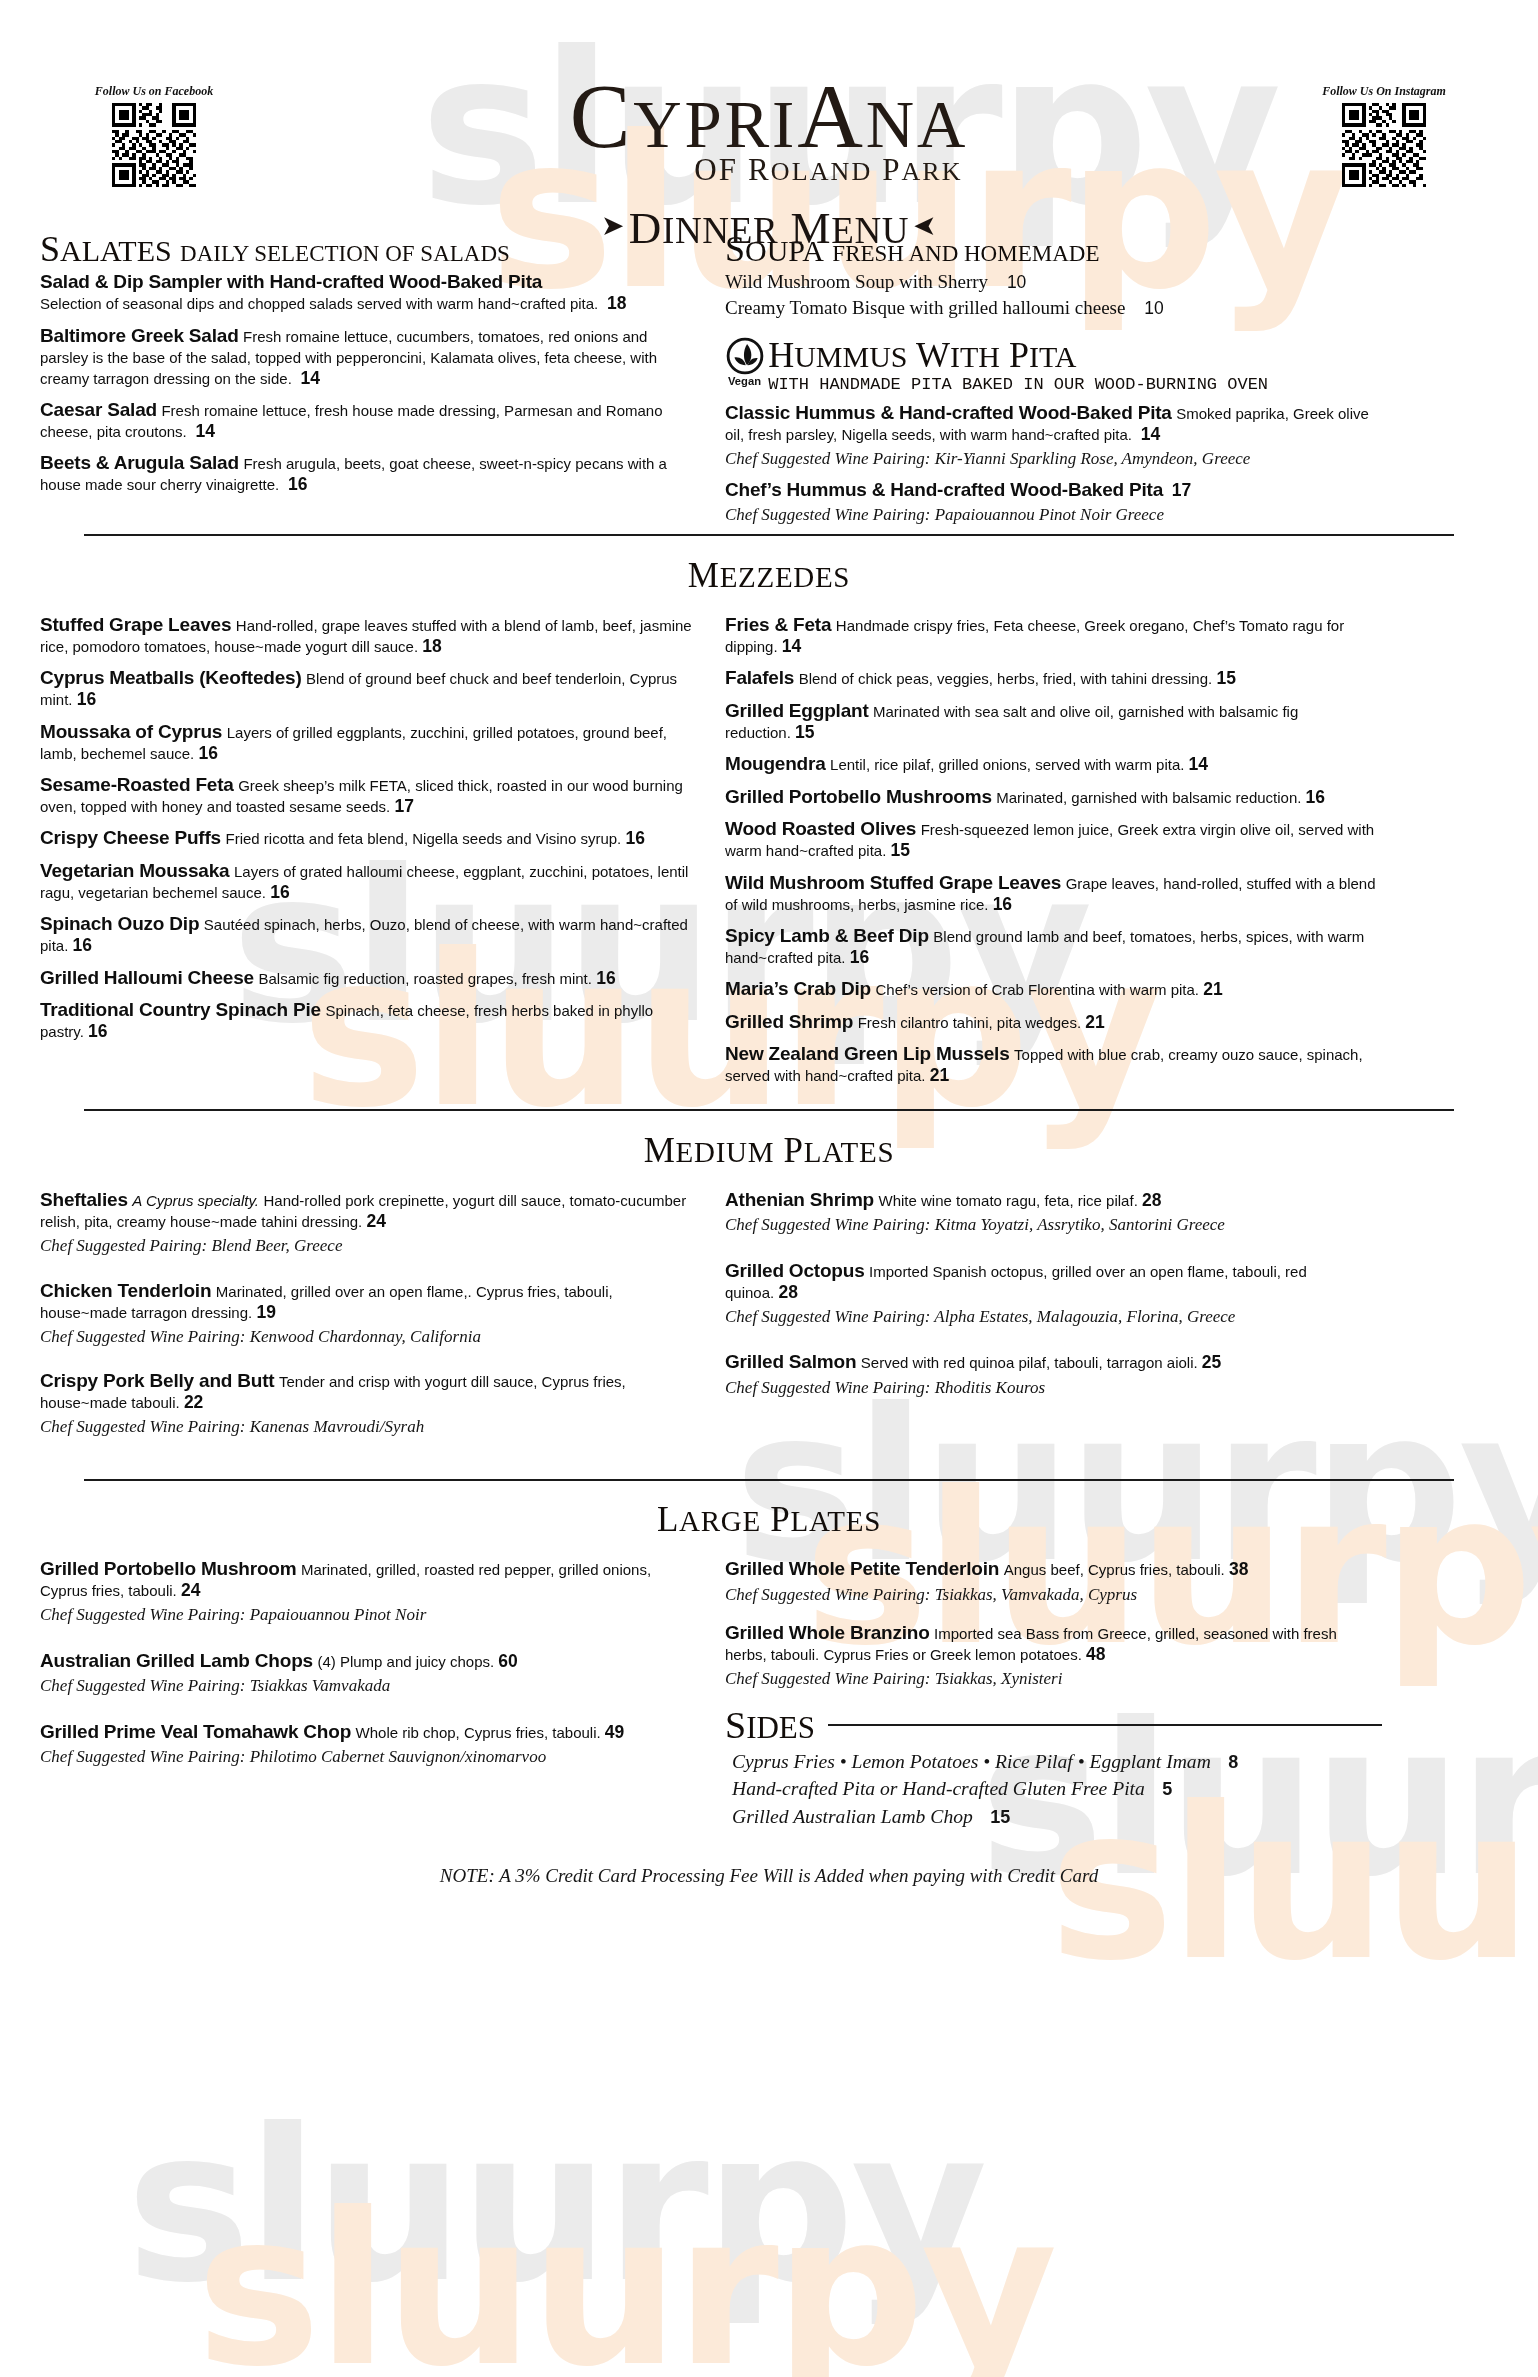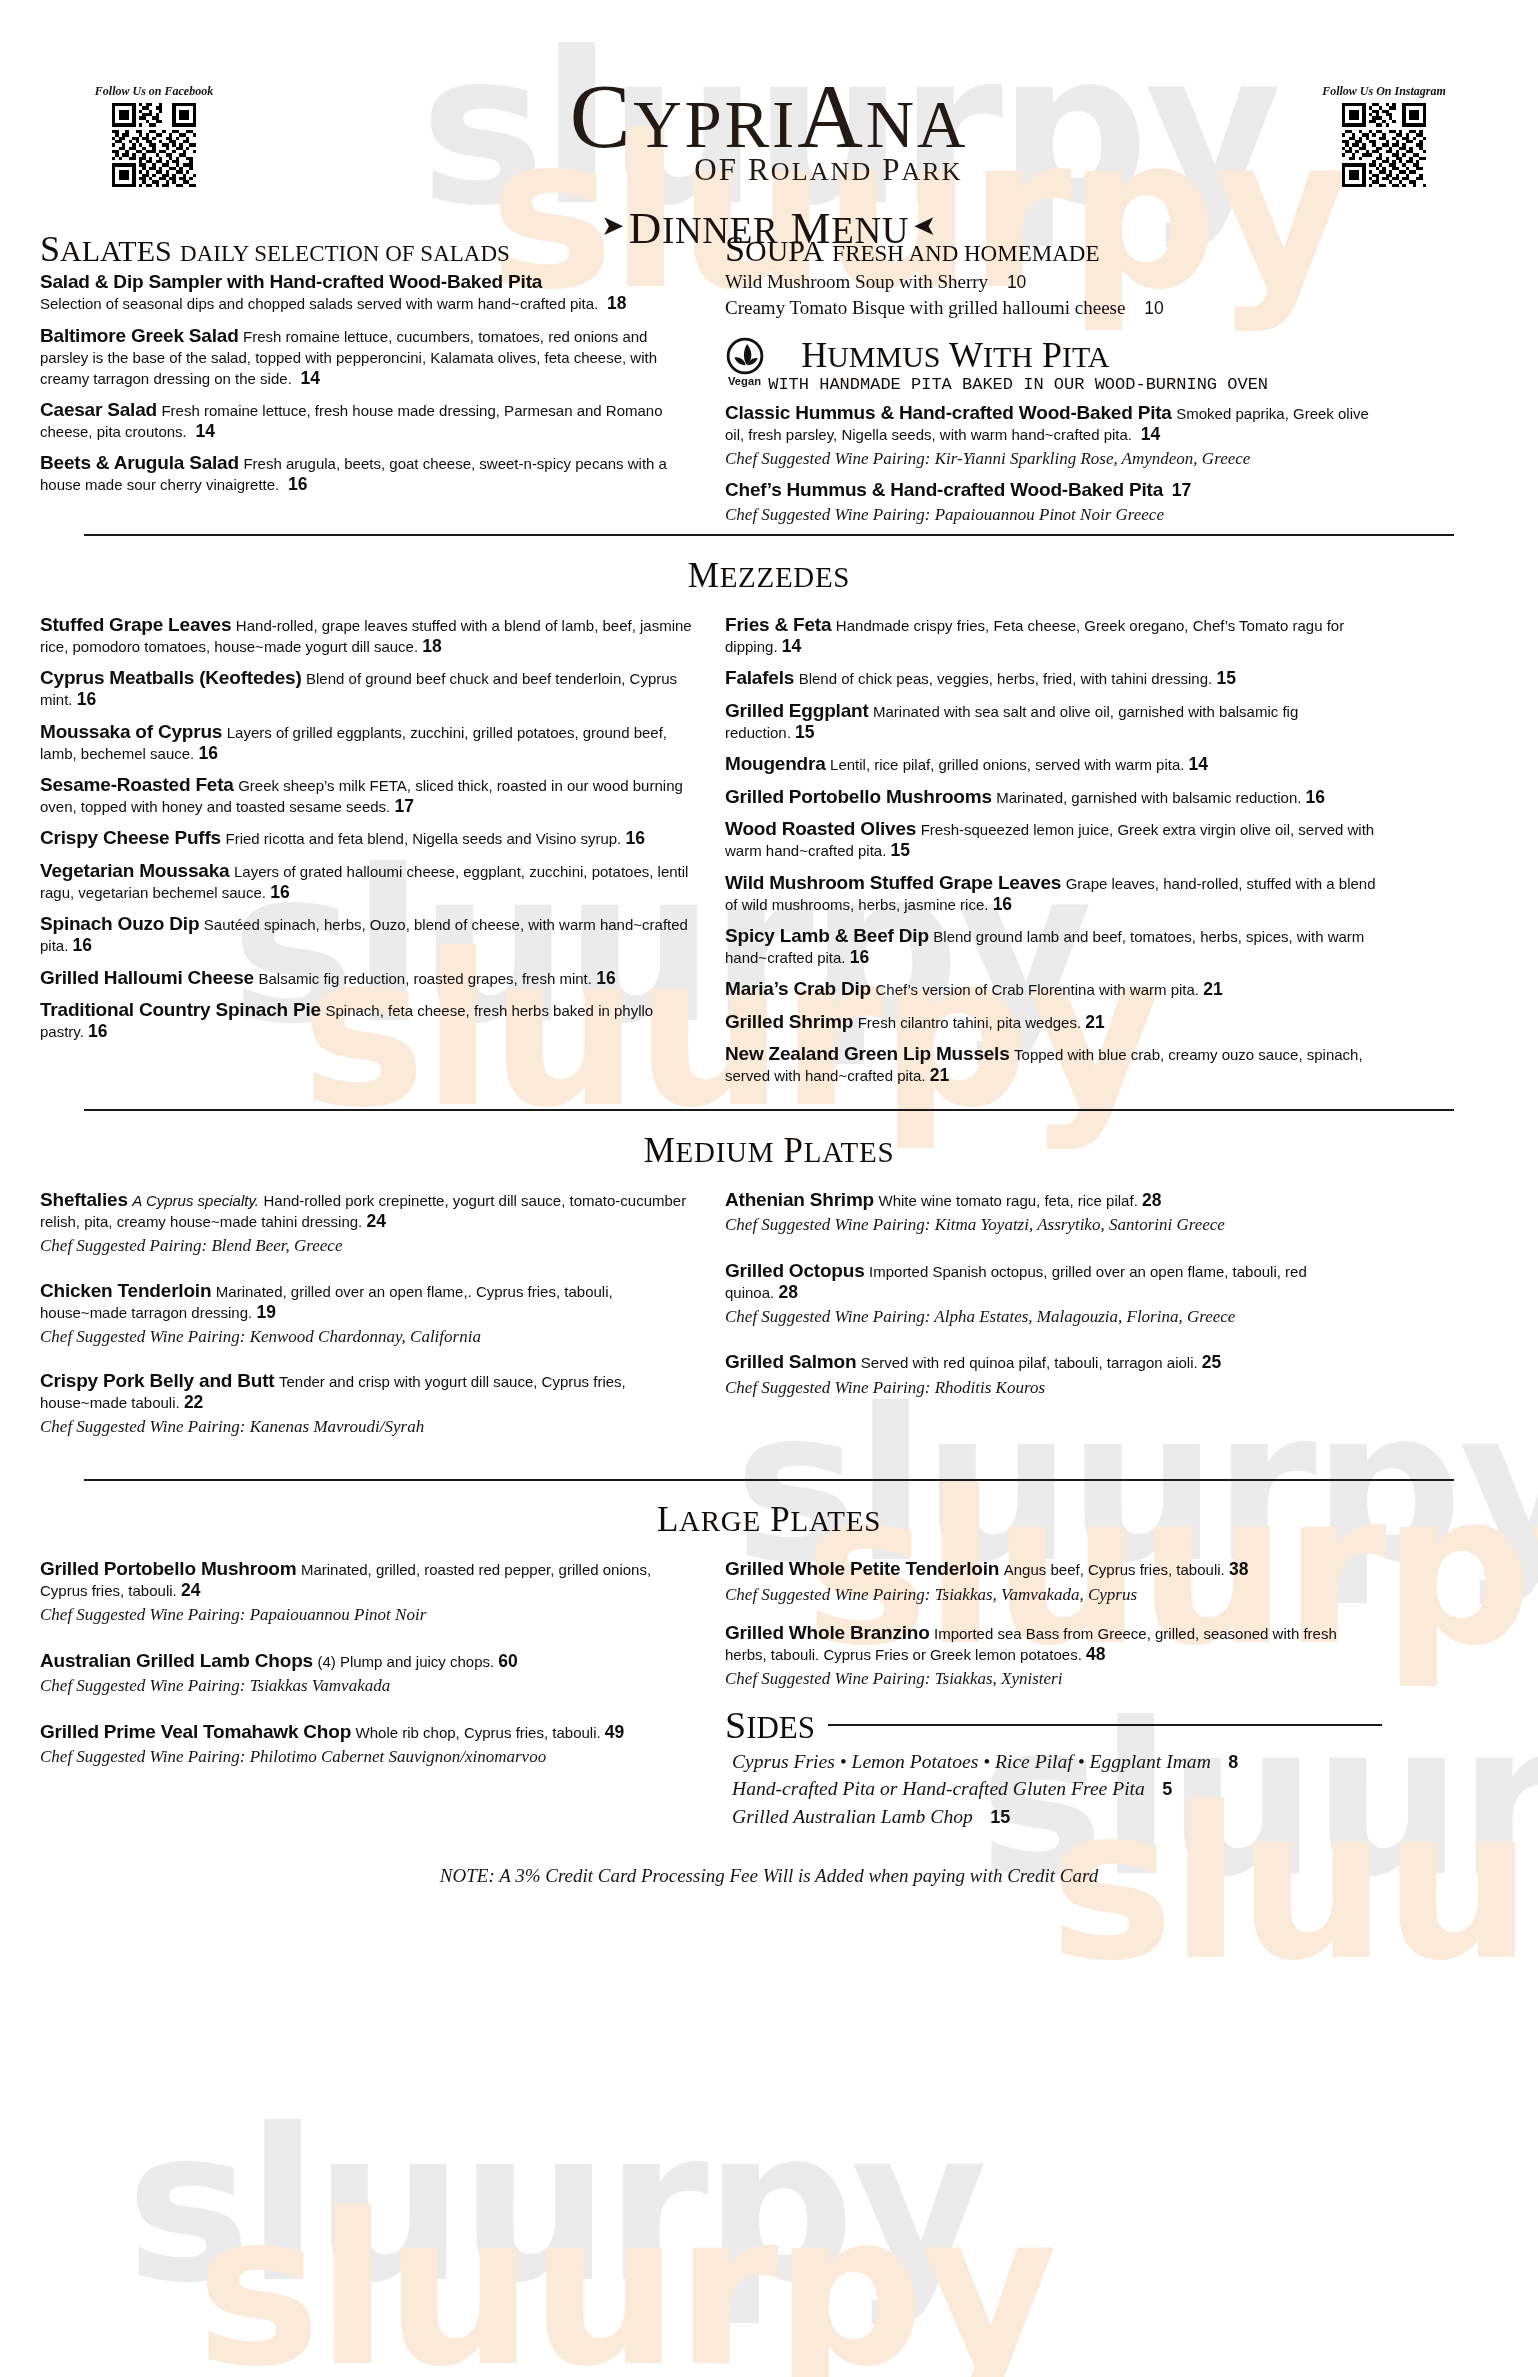--- a/index.html
+++ b/index.html
@@ -223,21 +223,20 @@
     font-size: 11.2px;
     color: #111;
     margin-top: -2.1px;
   }
   .hummus-title {
     font-family: "Liberation Serif", serif;
     font-size: 36px;
     line-height: 1;
     color: #120d0a;
     letter-spacing: 0px;
-    margin-left: 33px;
   }
   .hummus-title .sc { font-size: 30px; }
   .hummus-sub {
     font-family: Liberation Mono, monospace;
     font-size: 17px;
     color: #120d0a;
     letter-spacing: 0px;
     margin-top: 1.4px;
   }
 

